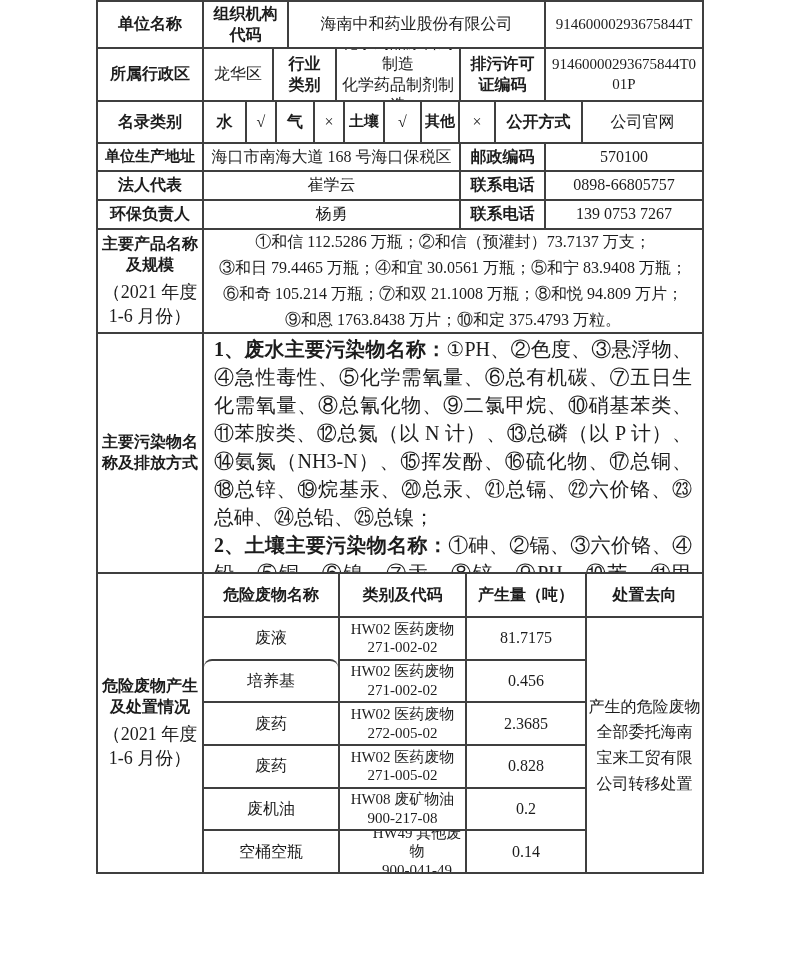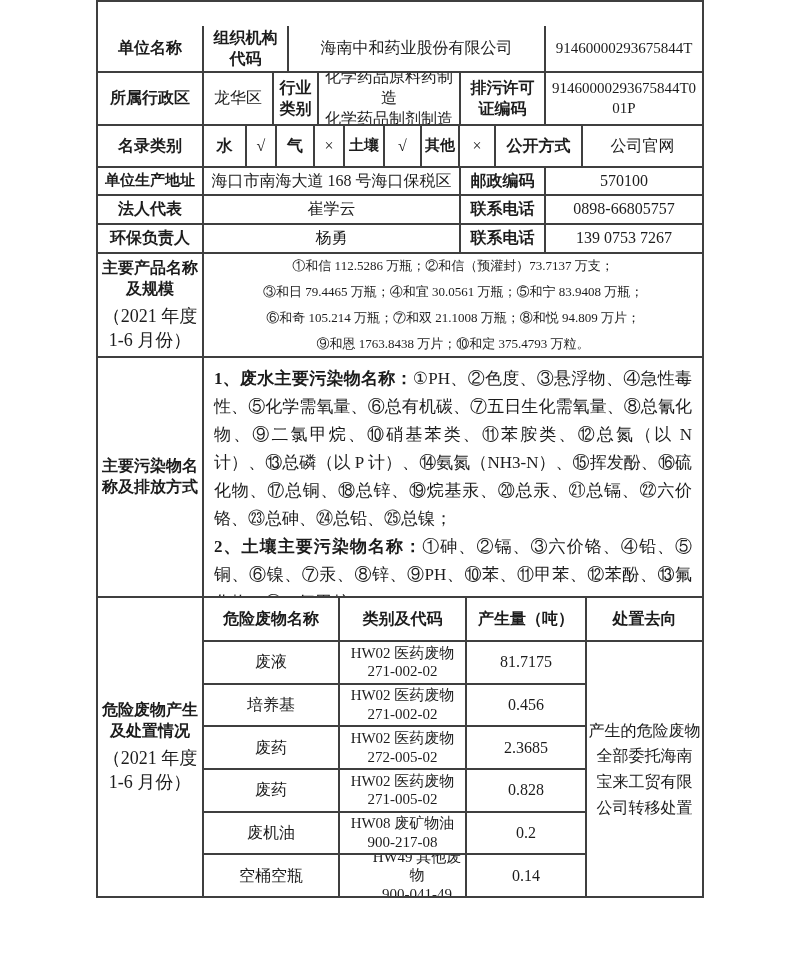--- a/index.html
+++ b/index.html
@@ -18,21 +18,21 @@
     letter-spacing:1px;
     padding-top:24px;
     height:65px;
   }
   .tbl {
     width:608px;
     margin:0 auto;
     border:2px solid #3f3f3f;
   }
   .row { display:flex; border-top:2px solid #3f3f3f; }
-  .row.first { border-top:none;margin-top:24px; }
+  .row.first { border-top:none; }
   .cell {
     border-left:2px solid #3f3f3f;
     display:flex; flex-direction:column;
     align-items:center; justify-content:center;
     text-align:center;
     font-size:16px;
     line-height:1.3;
     padding:1px 3px;
     overflow:hidden;
   }
@@ -48,26 +48,26 @@
   .r3 { height:42px; }
   .r4 { height:28px; }
   .r5 { height:29px; }
   .r6 { height:29px; }
   .r7 { height:104px; }
   .r8 { height:240px; }
   .r9 { height:300px; }
   .code-val { font-size:15px; word-break:break-all; }
   .small-cell { font-size:16px; }
   .note { font-weight:normal; font-size:18px; margin-top:6px; }
-  .prod-lines { font-size:13px; line-height:26px; }
+  .prod-lines { font-size:16px; line-height:26px; }
   .poll-body {
     display:block;
     text-align:justify;
-    padding:7px 10px 4px 10px;
-    font-size:17px;
+    padding:1px 10px 4px 10px;
+    font-size:20px;
     line-height:28px;
   }
   .poll-body p { margin:0; }
   .hz-grid {
     flex:1;
     display:grid;
     grid-template-columns:134px 127px 120px 1fr;
     grid-template-rows:42px repeat(6,1fr);
   }
   .hz-cell {
@@ -94,21 +94,21 @@
     <div class="row first r1">
       <div class="cell lab w-lab1">单位名称</div>
       <div class="cell lab w-lab2">组织机构代码</div>
       <div class="cell grow">海南中和药业股份有限公司</div>
       <div class="cell w-val2 code-val">91460000293675844T</div>
     </div>
 
     <div class="row r2">
       <div class="cell lab w-lab1">所属行政区</div>
       <div class="cell" style="width:70px;flex:none;">龙华区</div>
-      <div class="cell lab" style="width:45px;flex:none;">
+      <div class="cell lab" style="width:63px;flex:none;">
         <div>行业</div>
         <div>类别</div>
       </div>
       <div class="cell grow small-cell">
         <div>化学药品原料药制造</div>
         <div>化学药品制剂制造</div>
       </div>
       <div class="cell lab w-lab2">
         <div>排污许可</div>
         <div>证编码</div>
@@ -199,21 +199,21 @@
           <div>全部委托海南</div>
           <div>宝来工贸有限</div>
           <div>公司转移处置</div>
         </div>
         <div class="hz-cell bl bt hz-code" style="grid-row:2;grid-column:2;">
           <div>HW02 医药废物</div>
           <div>271-002-02</div>
         </div>
         <div class="hz-cell bl bt" style="grid-row:2;grid-column:3;">81.7175</div>
 
-        <div class="hz-cell bt" style="grid-row:3;grid-column:1;">培养基</div>
+        <div class="hz-cell bt" style="grid-row:3;grid-column:1;border-radius:8px;">培养基</div>
         <div class="hz-cell bl bt hz-code" style="grid-row:3;grid-column:2;">
           <div>HW02 医药废物</div>
           <div>271-002-02</div>
         </div>
         <div class="hz-cell bl bt" style="grid-row:3;grid-column:3;">0.456</div>
 
         <div class="hz-cell bt" style="grid-row:4;grid-column:1;">废药</div>
         <div class="hz-cell bl bt hz-code" style="grid-row:4;grid-column:2;">
           <div>HW02 医药废物</div>
           <div>272-005-02</div>

